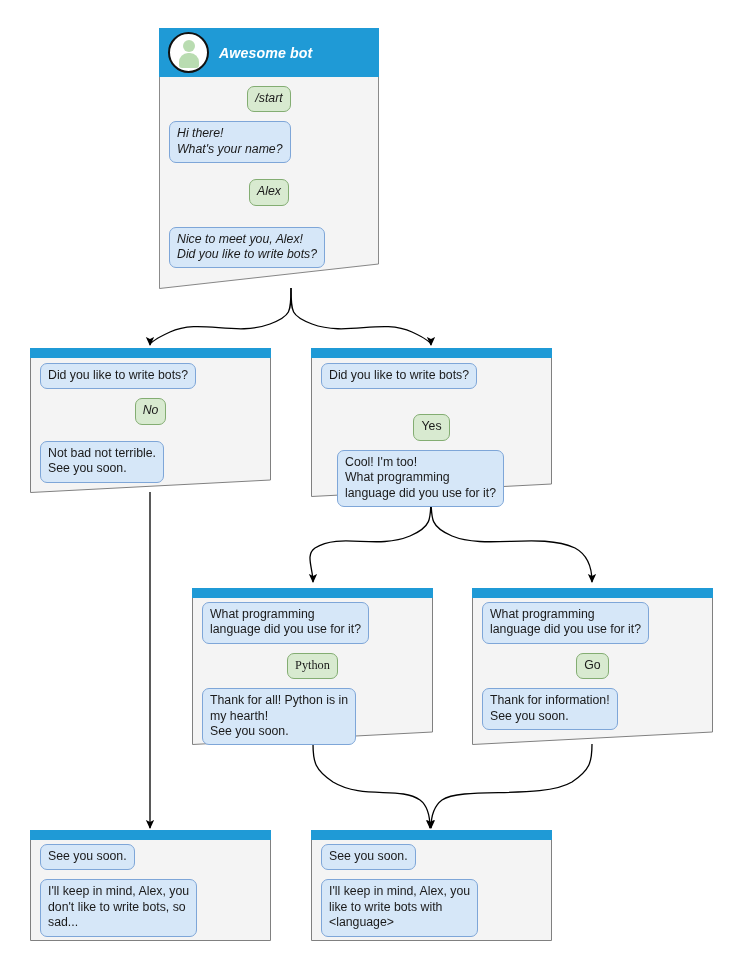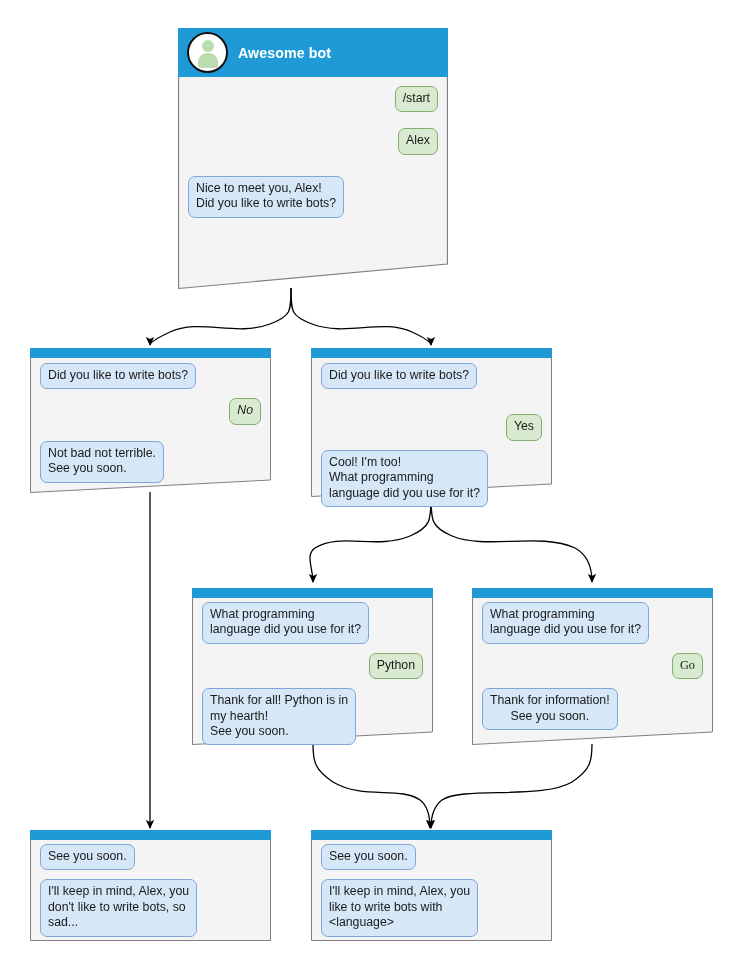--- a/index.html
+++ b/index.html
@@ -79,21 +79,21 @@
   }
   .bubble.user {
     background: #d8ead0;
     border: 1px solid #83ad72;
   }
   .msg-row {
     display: flex;
     margin-bottom: 9px;
   }
   .msg-row.left { justify-content: flex-start; }
-  .msg-row.right { justify-content: flex-end; }
+  .msg-row.right { justify-content: center; }
 
   
   .avatar {
     width: 37px;
     height: 37px;
     border-radius: 50%;
     background: #ffffff;
     border: 2px solid #111111;
     margin-left: 9px;
     margin-right: 10px;
@@ -146,35 +146,39 @@
 
     <path d="M431,496 C431,520 431,527 452,536 C486,550 540,532 575,548 C588,555 592,568 592,582" fill="none" stroke="#000000" stroke-width="1.3" marker-end="url(#arrow)"></path>
 
     <path d="M150,492 L150,828" fill="none" stroke="#000000" stroke-width="1.3" marker-end="url(#arrow)"></path>
 
     <path d="M313,744 C313,762 315,770 333,782 C363,800 400,786 420,800 C428,806 430,816 430,828" fill="none" stroke="#000000" stroke-width="1.3" marker-end="url(#arrow)"></path>
 
     <path d="M592,744 C592,762 590,770 572,782 C542,800 462,786 442,800 C434,806 431,816 431,828" fill="none" stroke="#000000" stroke-width="1.3" marker-end="url(#arrow)"></path>
   </svg>
 
-  <div class="node" id="node-root" style="left:178px; top:28px; width:270px; height:261px;">
+  <div class="node" id="node-root" style="left:159px; top:28px; width:220px; height:261px;font-style:italic;">
     <svg class="node-shape" viewBox="0 0 241 261" preserveAspectRatio="none">
       <path d="M0.5,0.5 L240.5,0.5 L240.5,236 L0.5,260.5 Z" fill="#f4f4f4" stroke="#808080" stroke-width="1"></path>
     </svg>
     <div class="node-header" style="height:49px;">
       <div class="avatar">
         <div class="head"></div>
         <div class="torso"></div>
       </div>
       <span class="bot-title">Awesome bot</span>
     </div>
     <div class="node-content" style="top:58px;">
       <div class="msg-row right">
         <div class="bubble user">/start</div>
       </div>
+      <div class="msg-row left" style="margin-top:2px;">
+        <div class="bubble bot">Hi there!
+What's your name?</div>
+      </div>
       <div class="msg-row right" style="margin-top:16px;">
         <div class="bubble user">Alex</div>
       </div>
       <div class="msg-row left" style="margin-top:21px;">
         <div class="bubble bot">Nice to meet you, Alex!
 Did you like to write bots?</div>
       </div>
     </div>
   </div>
 
@@ -202,63 +206,63 @@
       <path d="M0.5,0.5 L240.5,0.5 L240.5,136 L0.5,148.5 Z" fill="#f4f4f4" stroke="#808080" stroke-width="1"></path>
     </svg>
     <div class="node-header" style="height:10px;"></div>
     <div class="node-content" style="top:15px;">
       <div class="msg-row left">
         <div class="bubble bot">Did you like to write bots?</div>
       </div>
       <div class="msg-row right" style="margin-top:25px;">
         <div class="bubble user">Yes</div>
       </div>
-      <div class="msg-row left" style="margin-top:8px;">
+      <div class="msg-row left" style="margin-top:8px;margin-left:16px;">
         <div class="bubble bot">Cool! I'm too!
 What programming
 language did you use for it?</div>
       </div>
     </div>
   </div>
 
   <div class="node" id="node-python" style="left:192px; top:588px; width:241px; height:157px;">
     <svg class="node-shape" viewBox="0 0 241 157" preserveAspectRatio="none">
       <path d="M0.5,0.5 L240.5,0.5 L240.5,144 L0.5,156.5 Z" fill="#f4f4f4" stroke="#808080" stroke-width="1"></path>
     </svg>
     <div class="node-header" style="height:10px;"></div>
     <div class="node-content" style="top:14px;">
       <div class="msg-row left">
         <div class="bubble bot">What programming
 language did you use for it?</div>
       </div>
-      <div class="msg-row right" style="margin-top:8px;">
+      <div class="msg-row right" style="margin-top:8px;font-family:Liberation Serif, serif;">
         <div class="bubble user">Python</div>
       </div>
       <div class="msg-row left" style="margin-top:8px;">
         <div class="bubble bot">Thank for all! Python is in
 my hearth!
 See you soon.</div>
       </div>
     </div>
   </div>
 
   <div class="node" id="node-go" style="left:472px; top:588px; width:241px; height:157px;">
     <svg class="node-shape" viewBox="0 0 241 157" preserveAspectRatio="none">
       <path d="M0.5,0.5 L240.5,0.5 L240.5,144 L0.5,156.5 Z" fill="#f4f4f4" stroke="#808080" stroke-width="1"></path>
     </svg>
     <div class="node-header" style="height:10px;"></div>
     <div class="node-content" style="top:14px;">
       <div class="msg-row left">
         <div class="bubble bot">What programming
 language did you use for it?</div>
       </div>
-      <div class="msg-row right" style="margin-top:9px;font-family:Liberation Serif, serif;">
+      <div class="msg-row right" style="margin-top:9px;">
         <div class="bubble user">Go</div>
       </div>
-      <div class="msg-row left" style="margin-top:8px;text-align:center;">
+      <div class="msg-row left" style="margin-top:8px;">
         <div class="bubble bot">Thank for information!
 See you soon.</div>
       </div>
     </div>
   </div>
 
   <div class="node" id="node-end-sad" style="left:30px; top:830px; width:241px; height:111px;">
     <svg class="node-shape" viewBox="0 0 241 111" preserveAspectRatio="none">
       <path d="M0.5,0.5 L240.5,0.5 L240.5,110.5 L0.5,110.5 Z" fill="#f4f4f4" stroke="#808080" stroke-width="1"></path>
     </svg>

